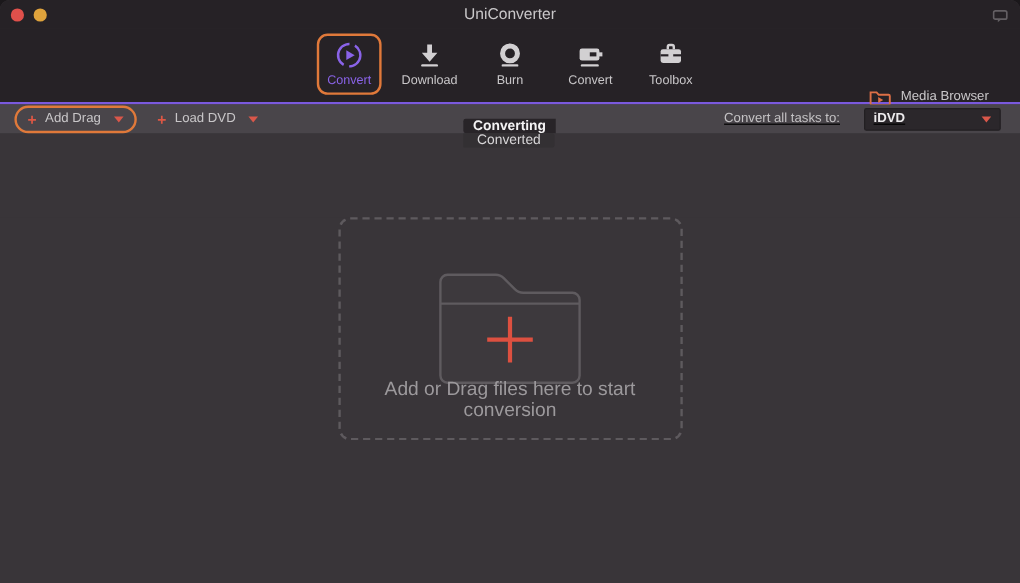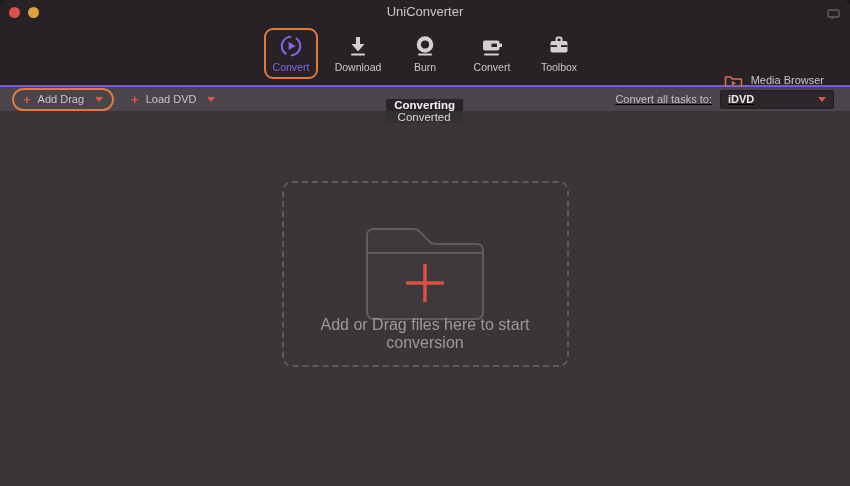--- a/index.html
+++ b/index.html
@@ -35,21 +35,21 @@
   .plus { color:#dd5744; font-size:13px; font-weight:700; line-height:1; }
   .btxt { font-size:11px; color:#c8c6c8; }
   .caret { width:0; height:0; border-left:4px solid transparent; border-right:4px solid transparent; border-top:5px solid #d9574a; margin-left:4px; }
   .tabs { position:absolute; left:50%; top:12px; transform:translateX(-50.5%); height:100%; display:flex;flex-direction:column; }
   .tab { height:100%; display:flex; align-items:center; justify-content:center; font-size:11.5px; cursor:pointer; }
   .tab.converting { width:77px; background:#282428; color:#f4f3f4; font-weight:700; border-radius:2px 0 0 2px; }
   .tab.converted { width:76px; background:#333033; color:#d8d6d8; border-radius:0 2px 2px 0; }
   .sub-right { position:absolute; right:16px; top:0; height:100%; display:flex; align-items:center; gap:8px;text-decoration:underline; }
   .sub-right .cvt-label { font-size:11px; color:#c4c2c4; }
   .select { background:#2b272b; border:1px solid #221f22; border-radius:2px; display:flex; align-items:center; justify-content:space-between; padding:0 7px; cursor:pointer; }
-  .select.target { width:114px; height:19px; }
+  .select.target { width:114px; height:19px;margin-left:12px; }
   .select .sval { font-size:11px; font-weight:700; color:#eceaec; }
 
   
   .main { height:331px; background:#393539; }
   .dropzone { width:287px; height:186px; margin:70px auto 0; border:2px dashed #5e5a5e; border-radius:10px; position:relative; cursor:pointer; }
   .dz-folder { position:absolute; left:50%; top:42px; transform:translateX(-50%); }
   .dz-hint { position:absolute; left:0; right:0; bottom:13px; text-align:center; font-size:16px; color:#9c999c; }
 </style>
 </head>
 <body>

